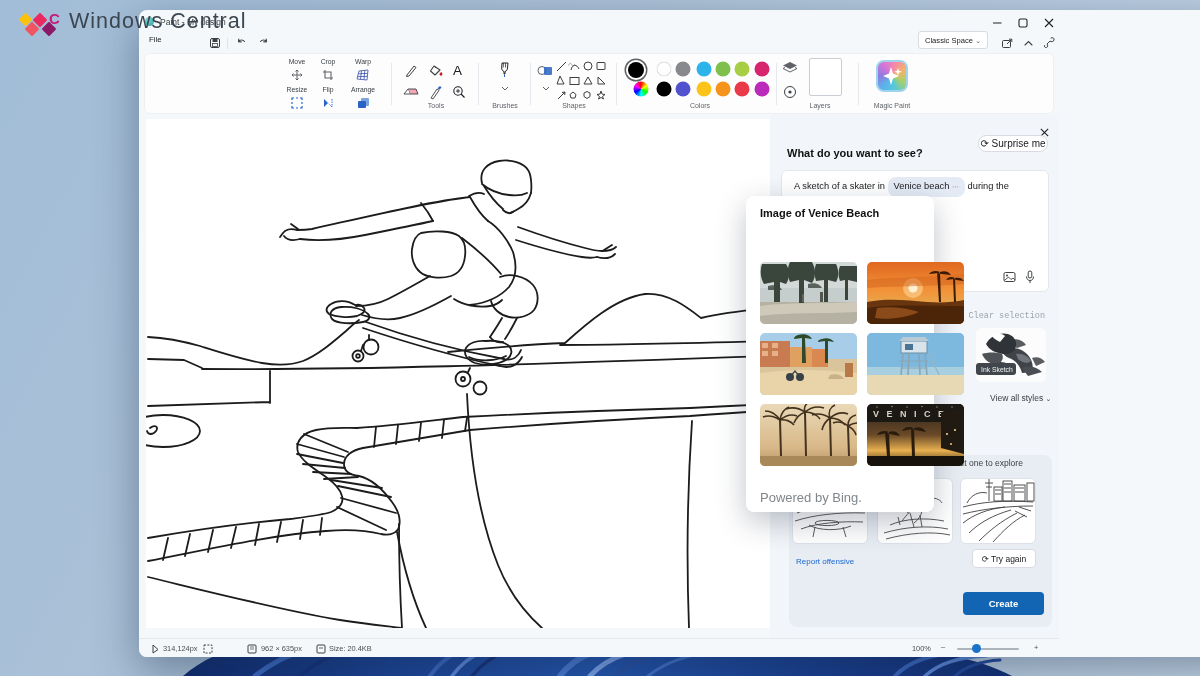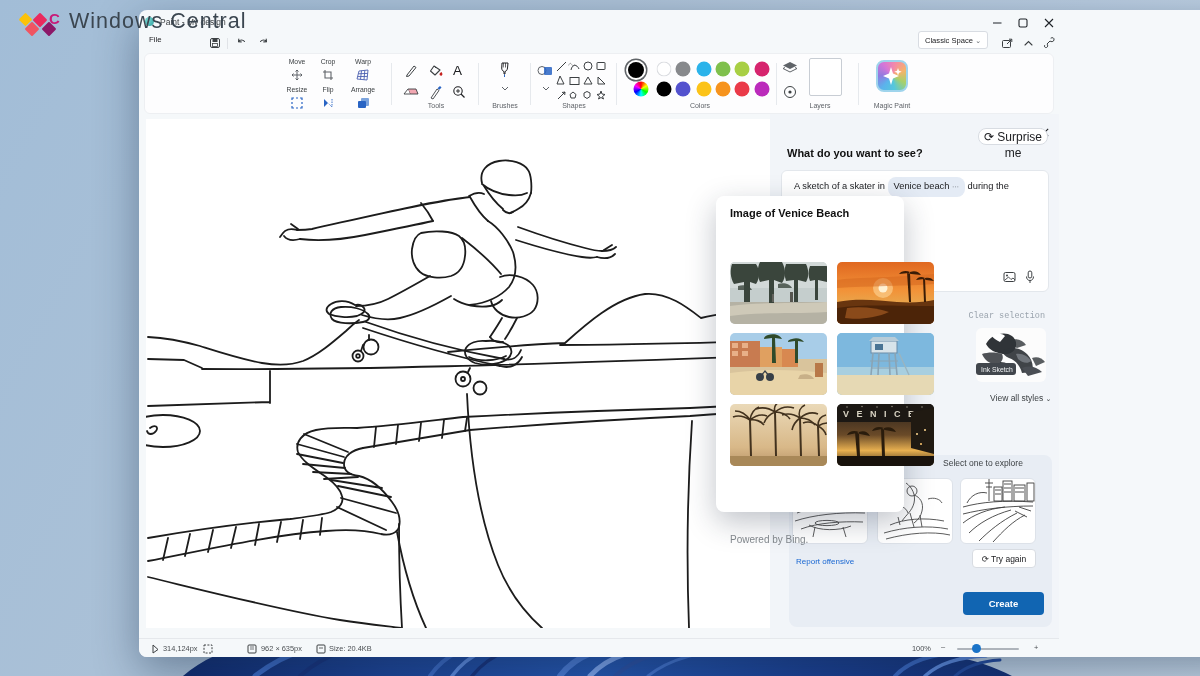--- a/index.html
+++ b/index.html
@@ -16,21 +16,21 @@
 .tab { position:absolute; top:4px; }
 #ribbon { position:absolute; left:5px; top:43px; width:910px; height:61px; background:#fdfdfe; border-radius:6px; border:1px solid #edeff2; }
 .rlabel { position:absolute; font-size:7px; color:#5f6368; transform:translateX(-50%); white-space:nowrap; }
 .minilabel { position:absolute; font-size:6.8px; color:#3c4043; transform:translateX(-50%); white-space:nowrap; }
 .sep { position:absolute; top:9px; width:1px; height:42px; background:#e6e9ed; }
 .dot { position:absolute; width:15px; height:15px; border-radius:50%; transform:translate(-50%,-50%); }
 #canvas { position:absolute; left:7px; top:109px; width:624px; height:509px; background:#ffffff; }
 #panel { position:absolute; left:631px; top:104px; width:289px; height:524px; background:#f2f5f9; font-size:8.5px; color:#202124; }
 #statusbar { position:absolute; left:0; top:628px; width:920px; height:19px; background:#f5f8fa; border-top:1px solid #e5e8ec; font-size:7.4px; color:#4a4e52; }
 .sitem { position:absolute; top:5px; white-space:nowrap; }
-#popup { position:absolute; left:716px; top:196px; width:188px; height:316px; background:#ffffff; border-radius:8px; box-shadow:0 10px 30px rgba(30,40,60,.28); z-index:20; }
+#popup { position:absolute; left:746px; top:196px; width:188px; height:316px; background:#ffffff; border-radius:8px; box-shadow:0 10px 30px rgba(30,40,60,.28); z-index:20; }
 .thumb { position:absolute; width:97px; height:62px; border-radius:5px; overflow:hidden; }
 .rthumb { position:absolute; width:76px; height:66px; border-radius:6px; background:#fff; border:1px solid #dde2e9; overflow:hidden; }
 .btn { position:absolute; background:#fff; border:1px solid #d8dce2; border-radius:4px; color:#202124; text-align:center; }
 .pill { display:inline-block; background:#e4ebf5; border-radius:8px; padding:1px 6px 2px 6px; }
 svg { display:block; }
 </style>
 </head>
 <body>
 <svg id="bloom" viewBox="0 0 1200 90">
   <defs>
@@ -330,21 +330,21 @@
     <path d="M 150,428 C 155,424 159,427 156,431 C 153,435 148,435 147,431"></path>
   </g>
   </svg>
     </div>
   <div id="panel">
 
     <svg style="position:absolute;left:269px;top:13px;" width="11" height="11" viewBox="0 0 12 12">
         <path d="M 2,2 L 10,10 M 10,2 L 2,10" stroke="#202124" stroke-width="1.2"></path>
       </svg>
     <div style="position:absolute;left:17px;top:33px;font-size:11px;font-weight:bold;color:#111;text-align:right;">What do you want to see?</div>
-    <div class="btn" style="left:208px;top:14px;width:70px;height:17px;line-height:16px;font-size:12px;border-radius:8px;">⟳ Surprise me</div>
+    <div class="btn" style="left:208px;top:21px;width:70px;height:17px;line-height:16px;font-size:10px;border-radius:8px;">⟳ Surprise me</div>
     <div style="position:absolute;left:11px;top:56px;width:268px;height:122px;background:#fff;border:1px solid #e3e7ec;border-radius:6px;"></div>
     <div style="position:absolute;left:24px;top:63px;font-size:9.3px;color:#202124;line-height:17px;width:240px;">A sketch of a skater in <span class="pill">Venice beach <span style="color:#5f6368;font-size:7px;">⋯</span></span> during the winter</div>
     <svg style="position:absolute;left:233px;top:157px;" width="13" height="12" viewBox="0 0 13 12">
         <rect x="1" y="1.5" width="11" height="9" rx="1.5" stroke="#3c4043" fill="none"></rect>
         <circle cx="4" cy="4.5" r="1" fill="#3c4043"></circle>
         <path d="M 2,9 L 5.5,6 L 8,8.5 L 10,7 L 12,9" stroke="#3c4043" stroke-width=".9" fill="none"></path>
       </svg>
     <svg style="position:absolute;left:255px;top:156px;" width="10" height="14" viewBox="0 0 10 14">
         <rect x="3.2" y="1" width="3.6" height="7" rx="1.8" stroke="#3c4043" fill="none"></rect>
         <path d="M 1.5,6.5 C 1.5,9 3,10.5 5,10.5 C 7,10.5 8.5,9 8.5,6.5 M 5,10.5 L 5,13" stroke="#3c4043" fill="none"></path>
@@ -567,14 +567,14 @@
       <g fill="#2a1c0c">
         <path d="M 18,28 L 20,52 L 23,52 L 22,28 C 27,26 31,28 33,32 L 23,30 M 22,28 C 17,26 12,27 10,31 L 20,29"></path>
         <path d="M 44,24 L 45,52 L 48,52 L 47,24 C 52,22 57,24 59,28 L 48,26 M 47,24 C 42,22 37,23 35,27 L 45,25"></path>
       </g>
       <rect x="0" y="52" width="97" height="10" fill="#18120c"></rect>
       <circle cx="80" cy="30" r="1" fill="#ffd890"></circle>
         <circle cx="88" cy="26" r="1" fill="#ffd890"></circle>
         <circle cx="84" cy="40" r="1" fill="#ffc870"></circle>
     </svg>
   </div>
-  <div style="position:absolute;left:14px;top:294px;font-size:10px;color:#80868b;margin-top:44px;">Powered by Bing.</div>
+  <div style="position:absolute;left:14px;top:294px;font-size:13px;color:#80868b;">Powered by Bing.</div>
 </div>
 
 </body></html>

